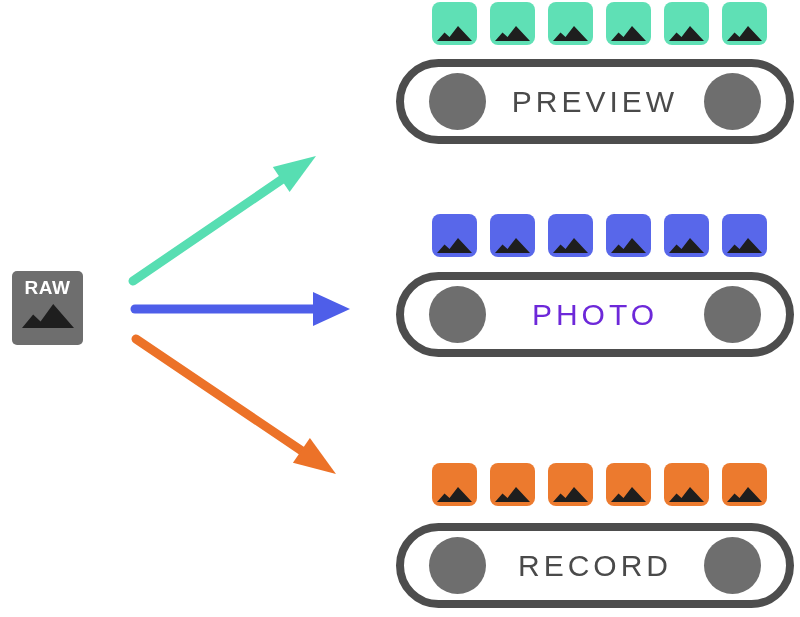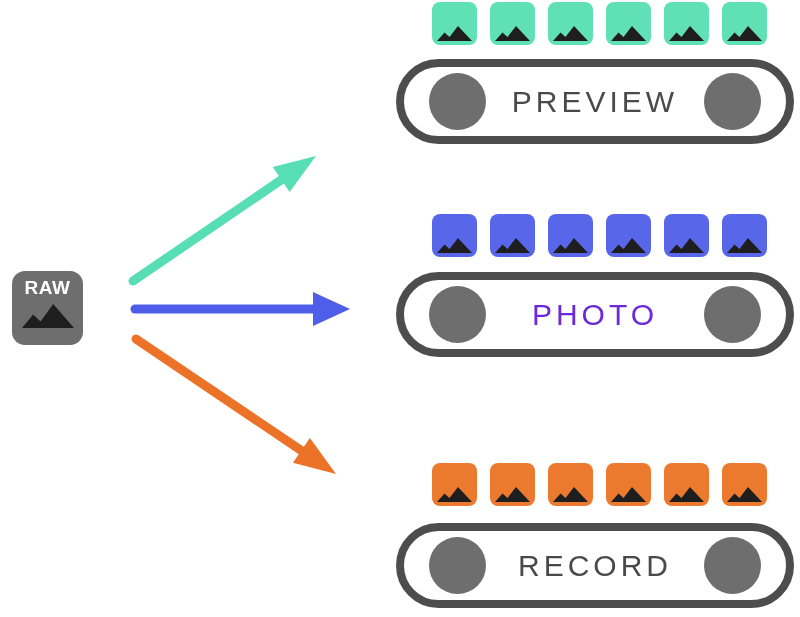--- a/index.html
+++ b/index.html
@@ -4,21 +4,21 @@
 <style>
   html,body{margin:0;padding:0;background:#fff;}
   .canvas{
     position:relative;width:800px;height:617px;background:#fff;overflow:hidden;
     font-family:"Liberation Sans",sans-serif;
   }
 
   
   .raw-node{
     position:absolute;left:12px;top:271px;width:71px;height:74px;
-    border-radius:13px;display:flex;flex-direction:column;align-items:center;
+    border-radius:5px;display:flex;flex-direction:column;align-items:center;
     justify-content:flex-start;padding-top:7px;box-sizing:border-box;
   }
   .raw-label{
     color:#fff;font-weight:bold;font-size:19px;letter-spacing:0.5px;line-height:1;
   }
   .raw-mountain{width:52px;height:24px;margin-top:7px;}
 
   
   .arrows{position:absolute;left:0;top:0;width:800px;height:617px;pointer-events:none;}
 

